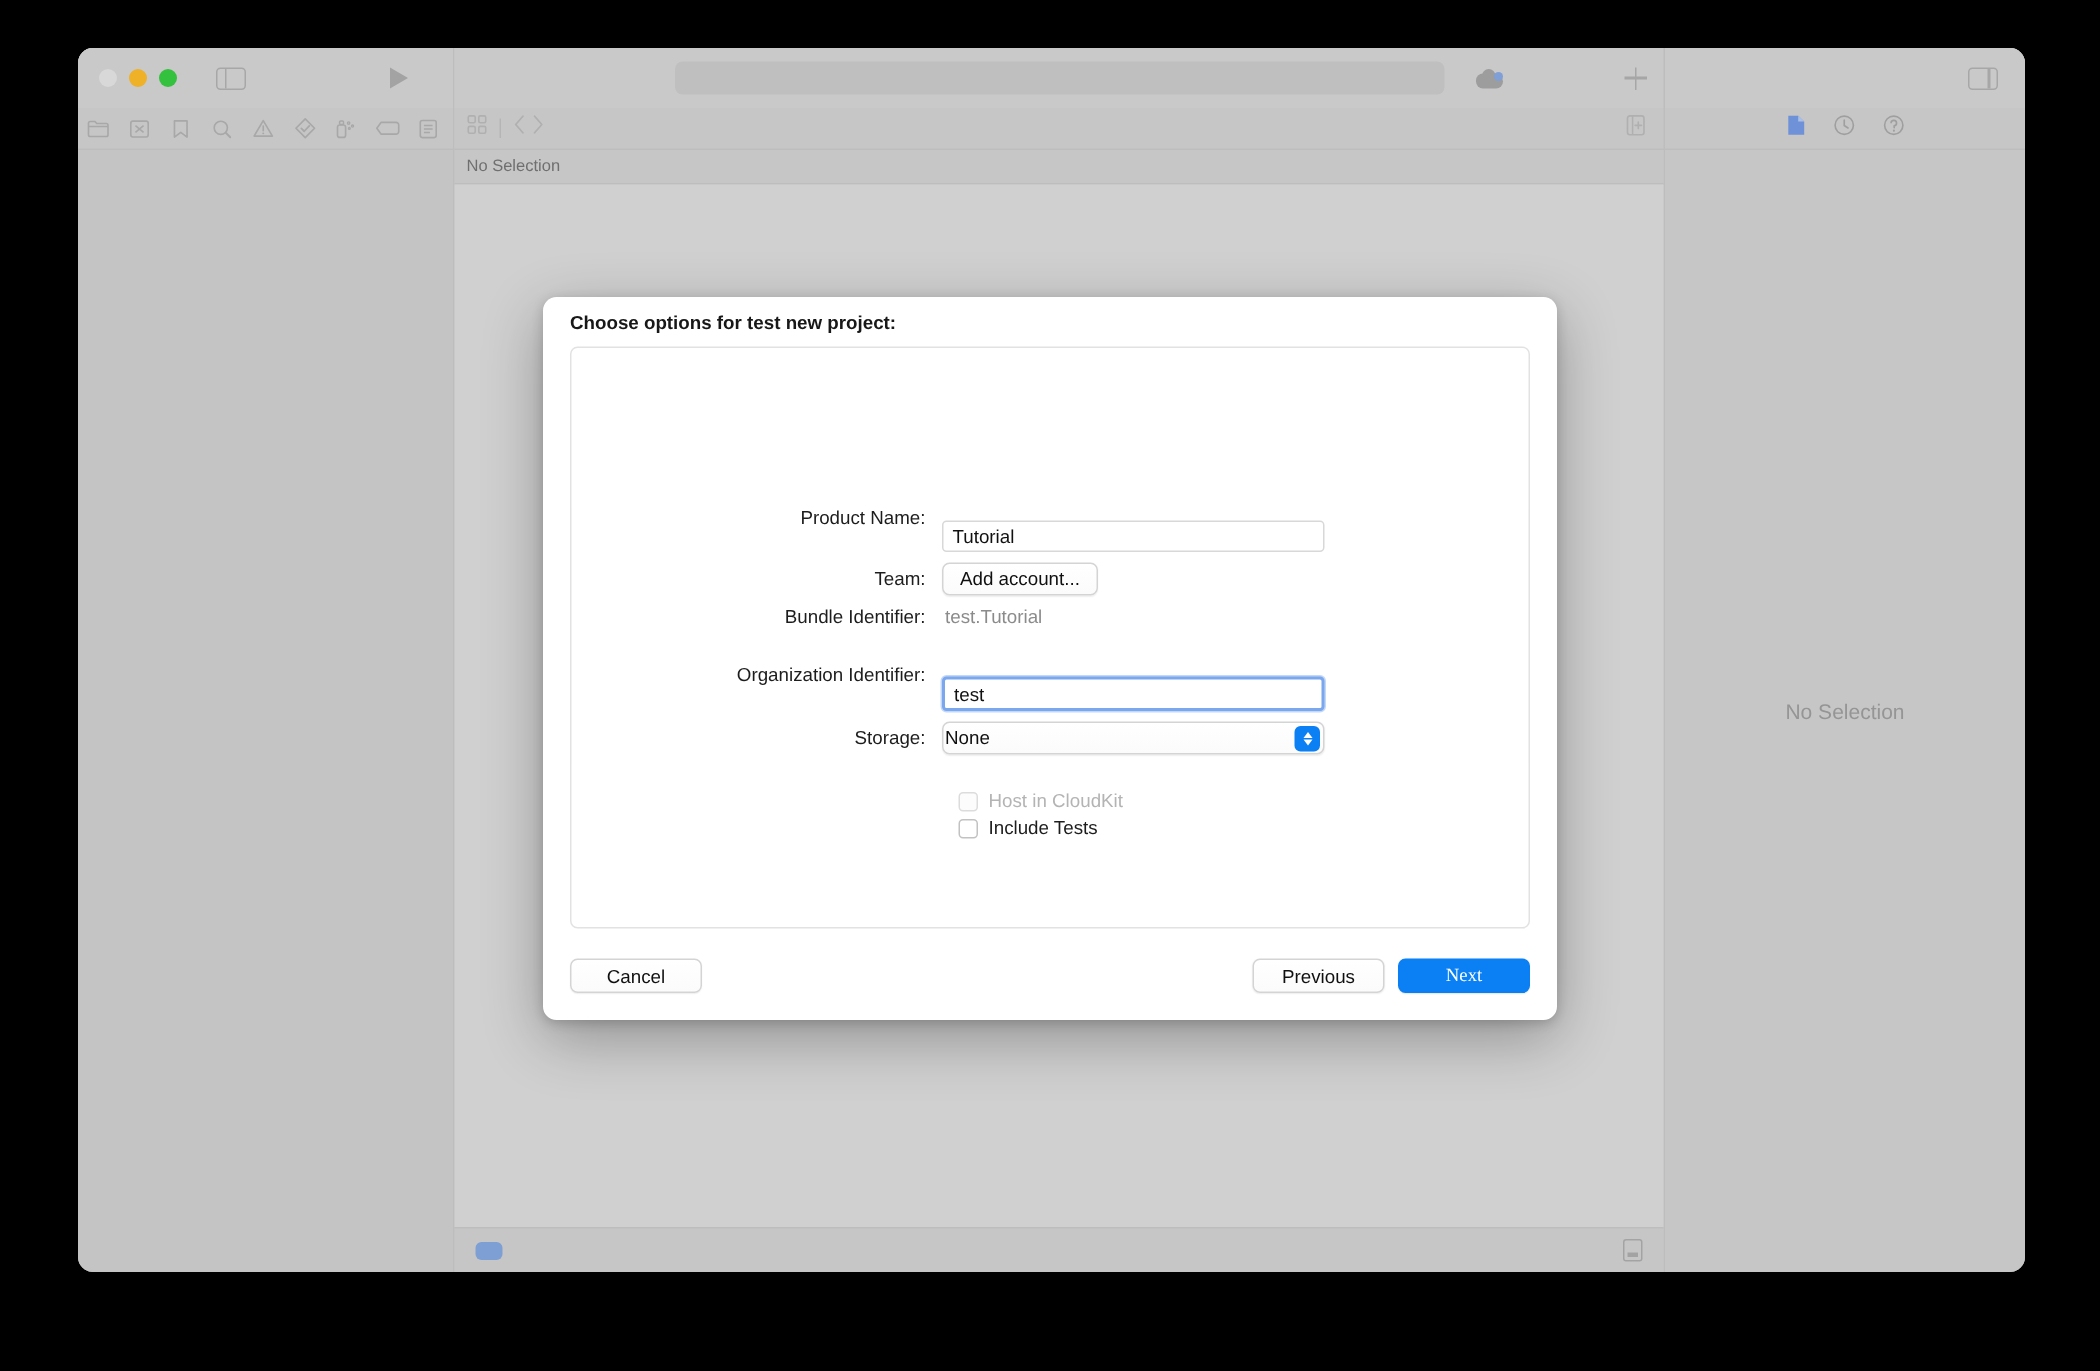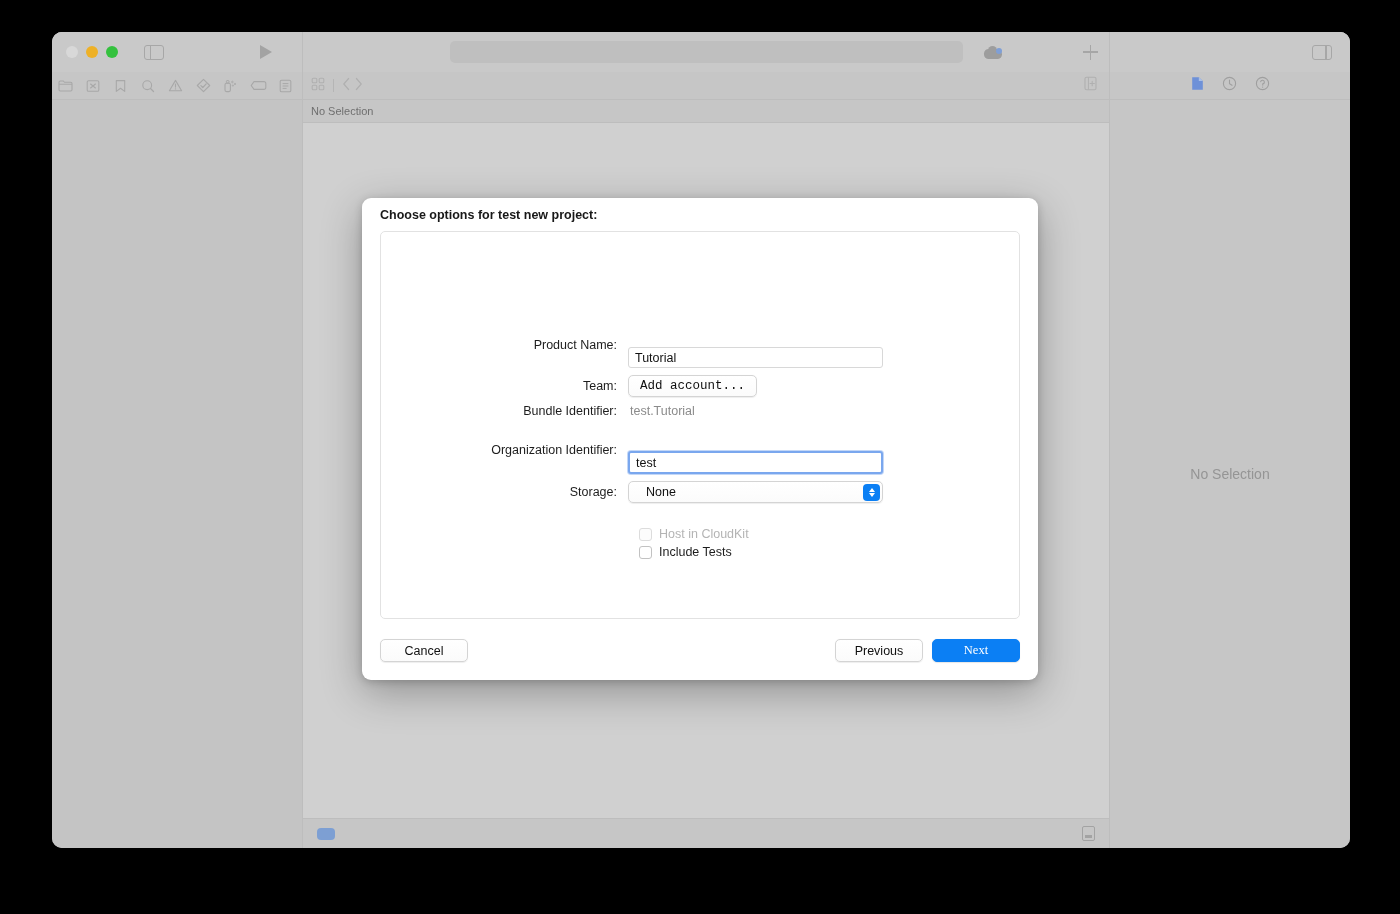--- a/index.html
+++ b/index.html
@@ -287,40 +287,39 @@
   .push-button {
     height: 22px;
     border: 1px solid #d4d4d4;
     border-radius: 5px;
     background: linear-gradient(#ffffff, #fbfbfb);
     box-shadow: 0 0.5px 1px rgba(0,0,0,0.07);
     font-size: 12.5px;
     color: #101010;
     display: inline-flex; align-items: center;
     padding: 0 11px;
-    font-family: Liberation Mono, monospace;
   }
 
   .static-value {
     font-size: 12.5px;
     color: #8b8b8b;
     padding-left: 2px;
   }
 
   .popup-button {
     position: relative;
     width: 255px; height: 22px;
     border: 1px solid #d4d4d4;
     border-radius: 5px;
     background: linear-gradient(#ffffff, #fbfbfb);
     box-shadow: 0 0.5px 1px rgba(0,0,0,0.07);
     font-size: 12.5px;
     color: #101010;
     display: flex; align-items: center;
-    padding-left: 17px;
+    padding-left: 1px;
   }
   .popup-arrows {
     position: absolute; right: 2px; top: 2px;
     width: 17px; height: 17px;
     border-radius: 4px;
     background: #0b7ff4;
     display: flex; flex-direction: column;
     align-items: center; justify-content: center;
     gap: 1px;
   }

